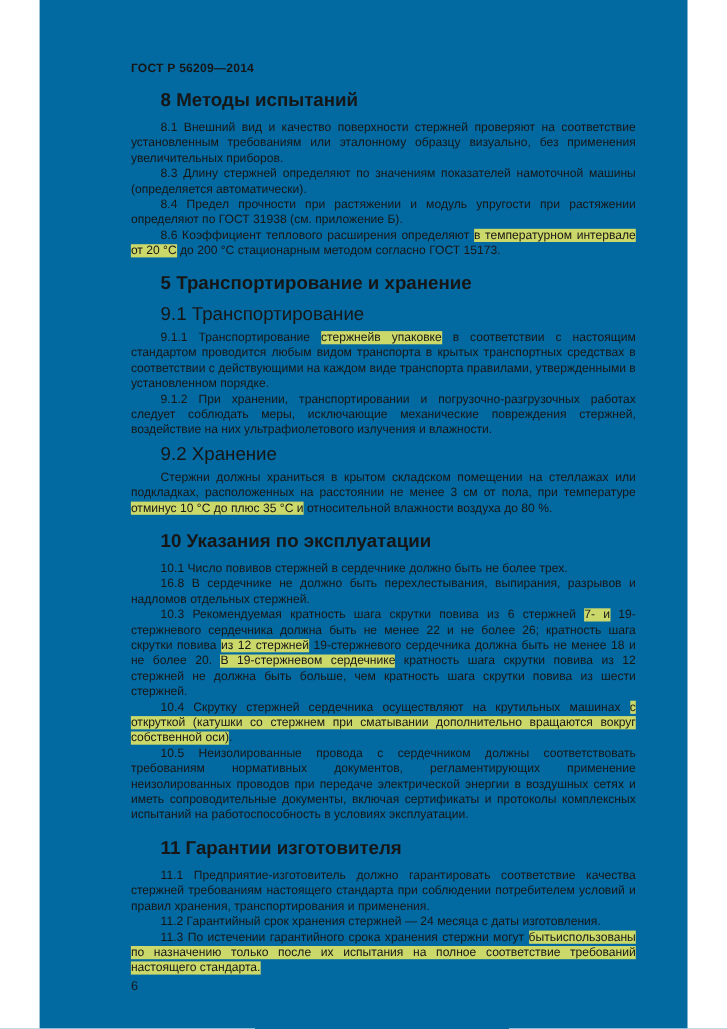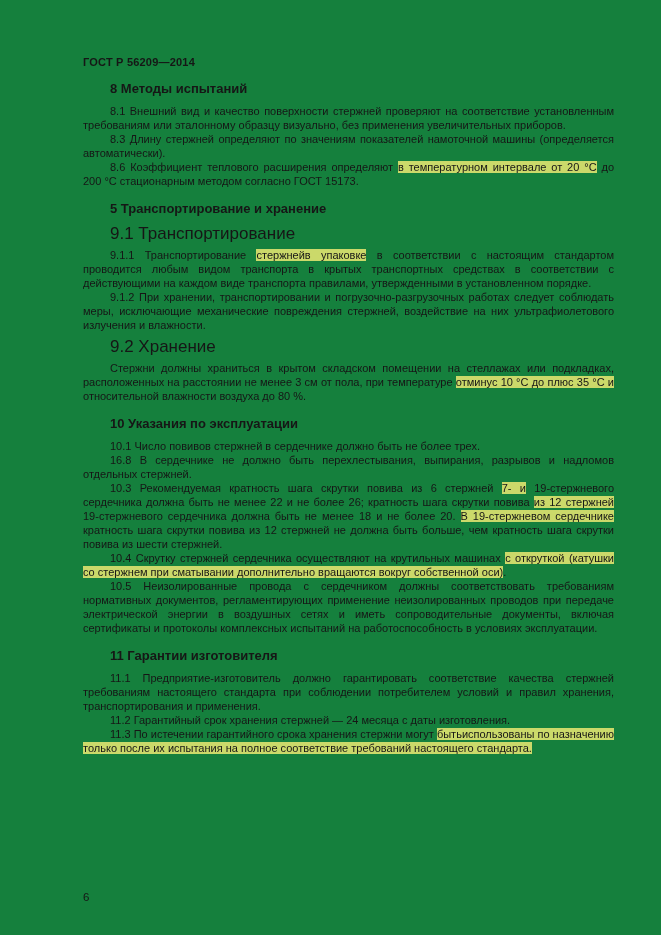--- a/index.html
+++ b/index.html
@@ -1,37 +1,37 @@
 <!DOCTYPE html>
 <html lang="ru" style="--hl: #cbd96a;"><head>
 <meta charset="utf-8">
 <style>
   * { box-sizing: border-box; }
   html, body {
     margin: 0; padding: 0;
     background: #ffffff;
   }
   .page {
-    width: 661px; height: 935px;
+    width: 589px; height: 935px;
     margin: 0 auto;
-    background: #15803d;
+    background: #0369a1;
     position: relative;
     font-family: "Liberation Sans", "DejaVu Sans", sans-serif;
     color: #161616;
     padding: 56px 47px 0 83px;
     overflow: hidden;
   }
   .doc-header {
     font-size: 11px;
     font-weight: bold;
     margin-bottom: 4px;
     letter-spacing: .2px;
   }
   h2.section-title {
-    font-size: 13px;
+    font-size: 17px;
     font-weight: bold;
     margin: 13px 0 8px 27px;
   }
   h3.subheading {
     font-size: 17px;
     font-weight: normal;
     margin: 5px 0 4px 0;
     text-indent: 27px;
   }
   p.para {
@@ -55,20 +55,21 @@
 <body>
 
 <div class="page">
   <div class="doc-header">ГОСТ Р 56209—2014</div>
 
   <div>
       <section>
         <h2 class="section-title">8 Методы испытаний</h2>
         <p class="para"><span>8.1 Внешний вид и качество поверхности стержней проверяют на соответствие установленным требованиям или эталонному образцу визуально, без применения увеличительных приборов.</span></p>
         <p class="para"><span>8.3 Длину стержней определяют по значениям показателей намоточной машины (определяется автоматически).</span></p>
+        <p class="para"><span>8.4 Предел прочности при растяжении и модуль упругости при растяжении определяют по ГОСТ 31938 (см. приложение Б).</span></p>
         <p class="para"><span>8.6 Коэффициент теплового расширения определяют </span><span class="hl">в температурном интервале от 20 °С</span><span> до 200 °С стационарным методом согласно ГОСТ 15173.</span></p>
       </section>
       <section>
         <h2 class="section-title">5 Транспортирование и хранение</h2>
         <h3 class="subheading">9.1 Транспортирование</h3>
         <p class="para"><span>9.1.1 Транспортирование </span><span class="hl">стержнейв упаковке</span><span> в соответствии с настоящим стандартом проводится любым видом транспорта в крытых транспортных средствах в соответствии с действующими на каждом виде транспорта правилами, утвержденными в установленном порядке.</span></p>
         <p class="para"><span>9.1.2 При хранении, транспортировании и погрузочно-разгрузочных работах следует соблюдать меры, исключающие механические повреждения стержней, воздействие на них ультрафиолетового излучения и влажности.</span></p>
         <h3 class="subheading">9.2 Хранение</h3>
         <p class="para"><span>Стержни должны храниться в крытом складском помещении на стеллажах или подкладках, расположенных на расстоянии не менее 3 см от пола, при температуре </span><span class="hl">отминус 10 °С до плюс 35 °С и</span><span> относительной влажности воздуха до 80 %.</span></p>
       </section>

